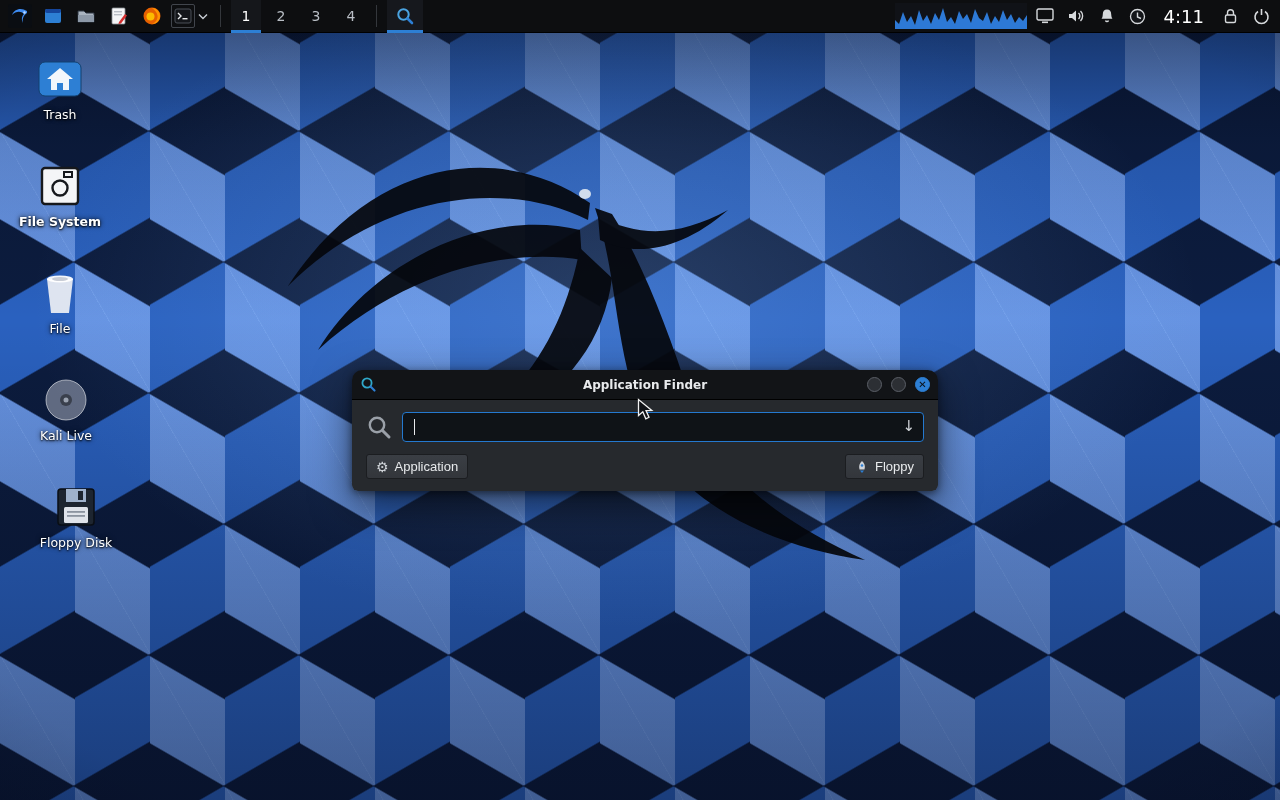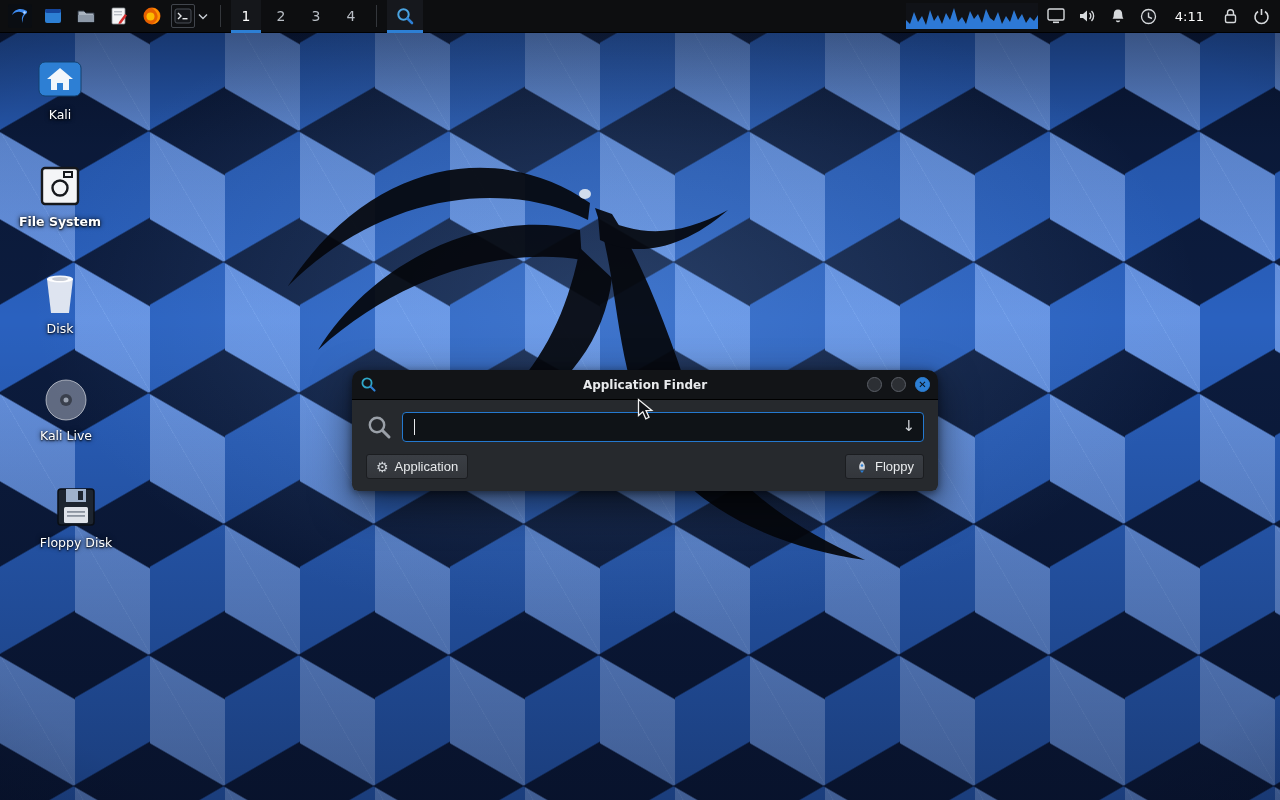--- a/index.html
+++ b/index.html
@@ -35,21 +35,21 @@
     border-bottom:1px solid #000;
   }
   .p-btn{ width:28px; height:28px; display:flex; align-items:center; justify-content:center; border-radius:3px; flex:0 0 auto; }
   .p-sep{ width:1px; height:22px; background:#34373c; margin:0 5px; flex:0 0 auto; }
   .ws{ width:30px; height:33px; display:flex; align-items:center; justify-content:center; color:#b9bec5; font-size:14px; flex:0 0 auto; }
   .ws.active{ color:#ffffff; background:#15171b; box-shadow:inset 0 -3px 0 #2d7fd4; }
   .task-tile{ width:36px; height:33px; display:flex; align-items:center; justify-content:center; background:#16181d; box-shadow:inset 0 -3px 0 #2d7fd4; flex:0 0 auto; }
   .p-spacer{ flex:1 1 auto; }
   .cpu{ width:132px; height:26px; background:#101217; border:1px solid #1d2averify; display:block; flex:0 0 auto; }
   .p-ico{ width:26px; height:28px; display:flex; align-items:center; justify-content:center; flex:0 0 auto; }
-  .clock{ color:#ffffff; font-size:13px; padding:0 8px; flex:0 0 auto; }
+  .clock{ color:#ffffff; font-size:18px; padding:0 8px; flex:0 0 auto; }
   .term-group{ display:flex; align-items:center; gap:1px; flex:0 0 auto; }
   .term-box{ border:1px solid #41454c; border-radius:2px; padding:2px; display:flex; align-items:center; justify-content:center; }
 
   
   .dicon{ position:absolute; width:96px; text-align:center; z-index:20; cursor:default; }
   .dicon .img{ width:48px; height:48px; margin:0 auto 4px; display:flex; align-items:center; justify-content:center; }
   .dicon .lbl{ color:#ffffff; font-size:12.5px; text-shadow:0 1px 2px #000, 0 0 5px rgba(0,0,0,.9); }
 
   
   .finder{
@@ -236,21 +236,21 @@
   </div>
 
   <div class="dicon" style="left:12px; top:55px;">
     <div class="img">
       <svg width="46" height="42" viewBox="0 0 46 42">
         <rect x="2" y="4" width="42" height="34" rx="6" fill="#2d7fd4" stroke="#12406f" stroke-width="1"></rect>
         <path d="M23,10 L36,21 L32,21 L32,32 L14,32 L14,21 L10,21 Z" fill="#f2f6fb"></path>
         <rect x="20" y="25" width="6" height="7" fill="#2d7fd4"></rect>
       </svg>
     </div>
-    <div class="lbl">Kali</div>
+    <div class="lbl">Trash</div>
   </div>
 
   <div class="dicon" style="left:12px; top:162px;font-weight:bold;">
     <div class="img">
       <svg width="42" height="42" viewBox="0 0 42 42">
         <rect x="3" y="3" width="36" height="36" rx="3" fill="#f4f5f7" stroke="#16181c" stroke-width="2.4"></rect>
         <circle cx="21" cy="23" r="7.5" fill="none" stroke="#16181c" stroke-width="2.4"></circle>
         <rect x="25" y="7" width="8" height="5" fill="none" stroke="#16181c" stroke-width="2"></rect>
       </svg>
     </div>
@@ -258,21 +258,21 @@
   </div>
 
   <div class="dicon" style="left:12px; top:269px;">
     <div class="img">
       <svg width="40" height="44" viewBox="0 0 40 44">
         <path d="M7,8 L33,8 L29,42 L11,42 Z" fill="#eef0f4" opacity="0.92"></path>
         <ellipse cx="20" cy="8" rx="13" ry="3.5" fill="#ffffff" opacity="0.95"></ellipse>
         <ellipse cx="20" cy="8" rx="8" ry="2" fill="#c9cdd6"></ellipse>
       </svg>
     </div>
-    <div class="lbl">Disk</div>
+    <div class="lbl">File</div>
   </div>
 
   <div class="dicon" style="left:18px; top:376px;">
     <div class="img">
       <svg width="44" height="44" viewBox="0 0 44 44">
         <circle cx="22" cy="22" r="20" fill="#c7ccd6" opacity="0.45"></circle>
         <circle cx="22" cy="22" r="20" fill="none" stroke="#eef0f4" stroke-width="1" opacity="0.6"></circle>
         <circle cx="22" cy="22" r="6" fill="#2a2e36" opacity="0.7"></circle>
         <circle cx="22" cy="22" r="2.5" fill="#9aa2b0"></circle>
       </svg>

